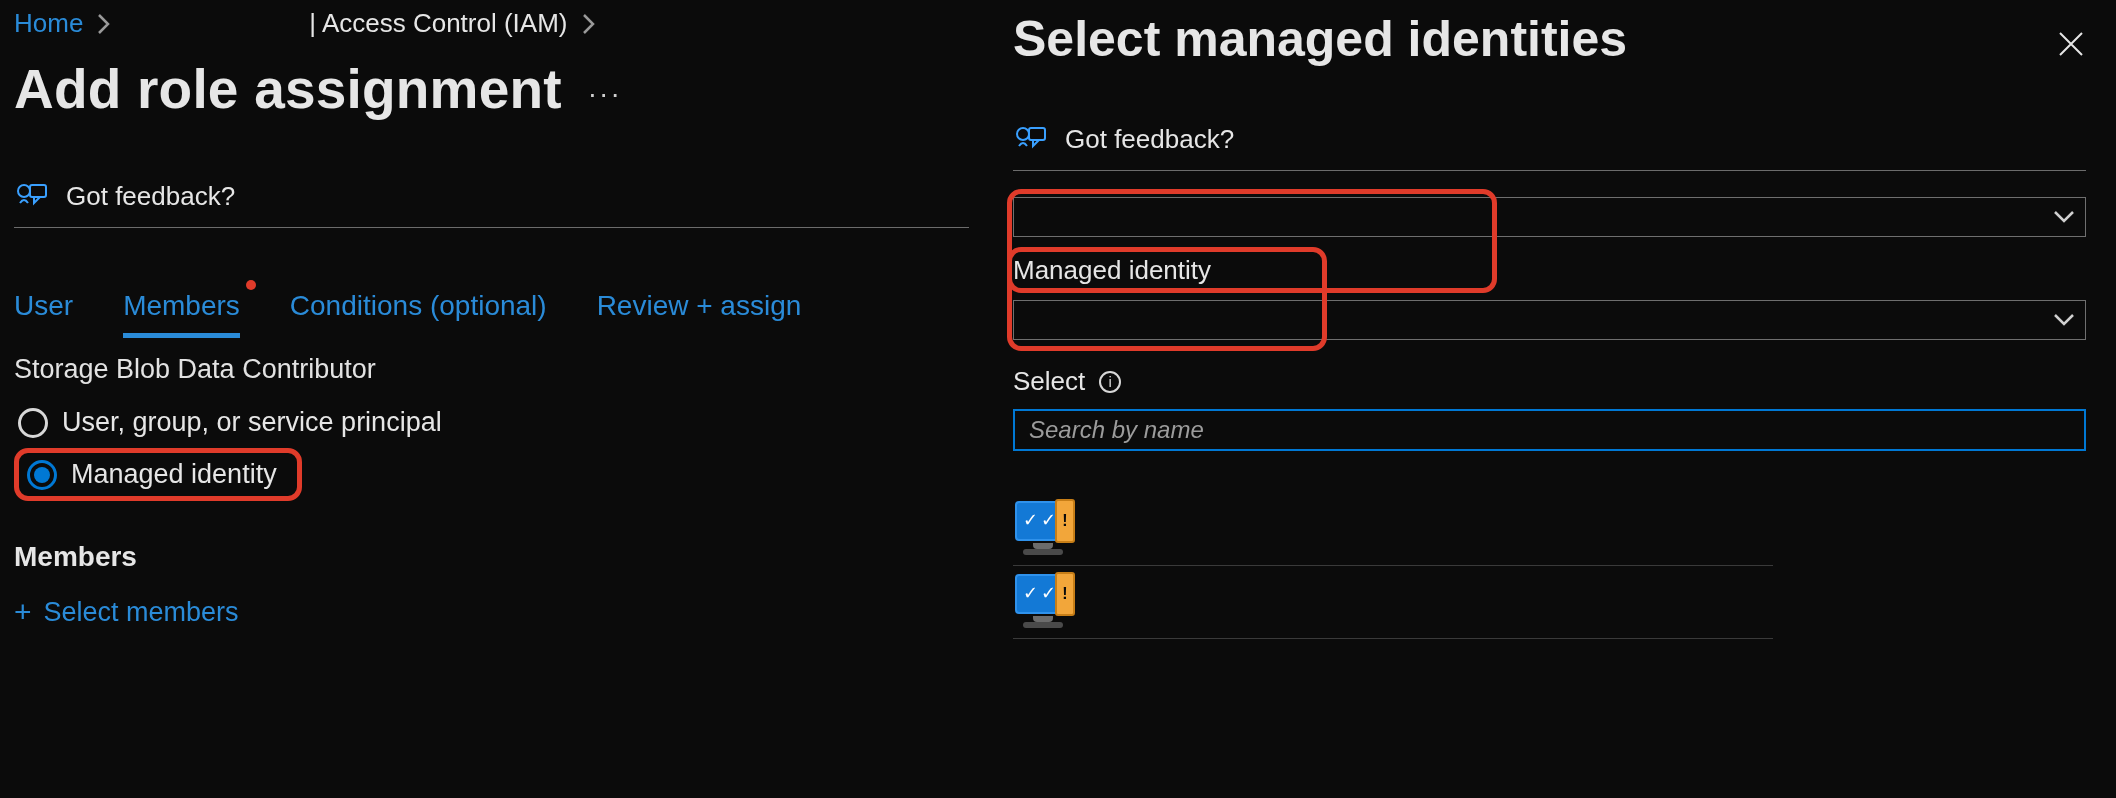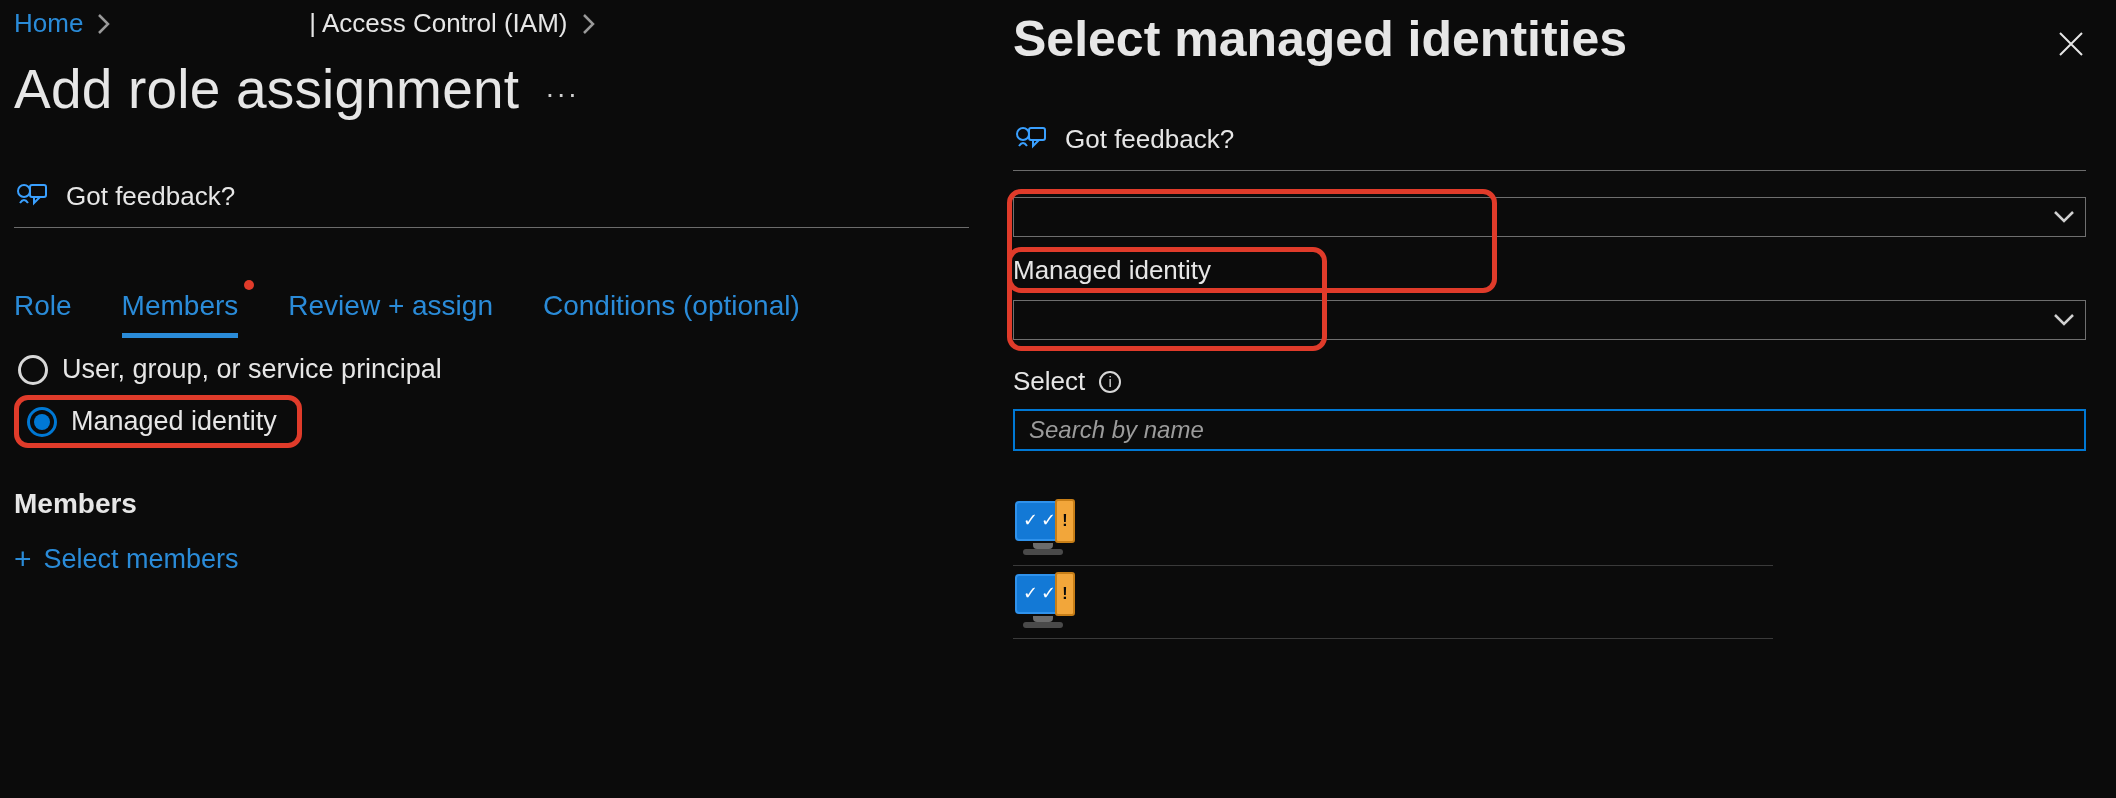--- a/index.html
+++ b/index.html
@@ -51,21 +51,21 @@
   .breadcrumb .crumb { color: var(--link); cursor: pointer; }
   .breadcrumb .crumb.white { color: #e6e6e6; }
   .breadcrumb .chev { color: #a8a8a8; display:inline-flex; align-items:center; }
 
   .page-title-row {
     display: flex; align-items: center; gap: 26px;
     margin-top: 18px;
   }
   .page-title {
     font-size: 55px;
-    font-weight: 400;
+    font-weight: 700;
     letter-spacing: 0.2px;
   }
   .more-dots {
     color: #cfcfcf; font-size: 28px; letter-spacing: 2px; padding-top: 10px;
   }
 
   .feedback-row {
     display: flex; align-items: center; gap: 18px;
     margin-top: 58px;
     font-size: 26px;
@@ -197,29 +197,30 @@
           <circle cx="10" cy="12" r="6" stroke="#3aa0ff" stroke-width="2" fill="none"></circle>
           <path d="M6 24 Q10 18 14 24" stroke="#3aa0ff" stroke-width="2" fill="none"></path>
           <rect x="16" y="6" width="16" height="12" rx="2" stroke="#3aa0ff" stroke-width="2" fill="none"></rect>
           <path d="M20 18 L20 24 L26 18" stroke="#3aa0ff" stroke-width="2" fill="none"></path>
         </svg>
       </span>
       <span>Got feedback?</span>
     </div>
 
     <div class="tabs">
-      <div class="tab">Role</div>
+      <div class="tab">User</div>
       <div class="tab active">
         <span>Members</span>
         <span class="members-dot"></span>
       </div>
+      <div class="tab">Conditions (optional)</div>
       <div class="tab">Review + assign</div>
-      <div class="tab">Conditions (optional)</div>
-    </div>
-
+    </div>
+
+    <div class="section-value">Storage Blob Data Contributor</div>
 
 
     <div class="radio-group">
       <label class="radio-option">
         <span class="circle">
             <span class="inner"></span>
           </span>
         <span>User, group, or service principal</span>
       </label>
       <div class="hl-box radio-wrap">

